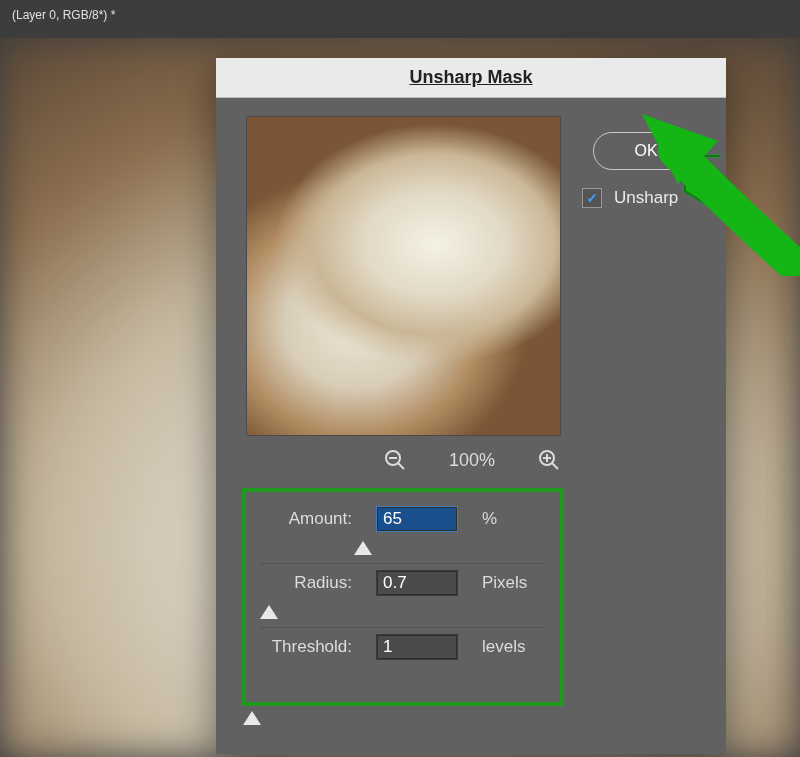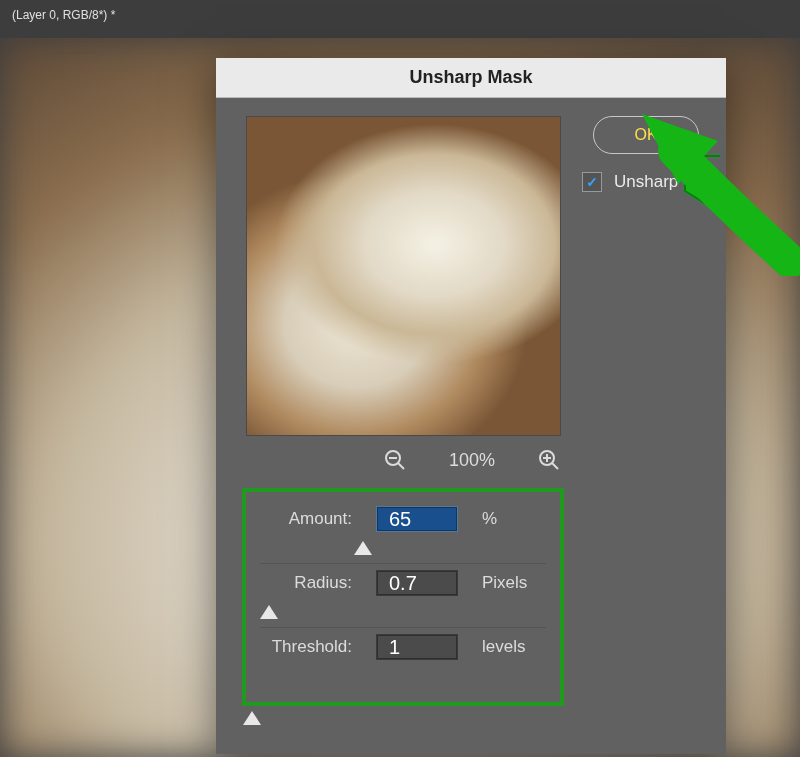--- a/index.html
+++ b/index.html
@@ -42,20 +42,21 @@
       z-index: 2;
     }
     .dialog-title {
       background: #eaeaea;
       color: #222;
       text-align: center;
       padding: 9px;
       font-size: 18px;
       font-weight: 600;
       border-bottom: 1px solid #bbb;
+      text-decoration: underline;
     }
     .dialog-body {
       position: relative;
       padding: 18px;
       height: calc(100% - 40px);
     }
     .preview-box {
       position: absolute;
       left: 30px;
       top: 18px;
@@ -71,25 +72,25 @@
     .right-panel {
       position: absolute;
       left: 360px;
       top: 18px;
       width: 140px;
     }
     .ps-button {
       display: block;
       width: 106px;
       height: 38px;
-      margin: 0 auto 12px auto;
+      margin: 16px auto 12px auto;
       background: transparent;
       border: 1.5px solid #9a9a9a;
       border-radius: 22px;
-      color: #fde047;
+      color: #ffffff;
       font-size: 16px;
       cursor: pointer;
     }
     .ps-button:first-child {
       border-color: #c8c8c8;
     }
     .preview-row {
       display: flex;
       align-items: center;
       gap: 12px;
@@ -150,22 +151,22 @@
       width: 92px;
       text-align: right;
     }
     .setting-input {
       width: 82px;
       height: 26px;
       background: #4b4b4b;
       border: 1px solid #3a3a3a;
       box-shadow: inset 0 0 0 1px #2f2f2f;
       color: #fff;
-      font-size: 20px;
-      padding: 3px 12px;
+      font-size: 17px;
+      padding: 3px 6px;
     }
     .setting-input.selected {
       background: #1a4f8e;
       border: 1px solid #3a7fc6;
     }
     .unit {
       color: #dcdcdc;
     }
     .slider-track {
       position: relative;

